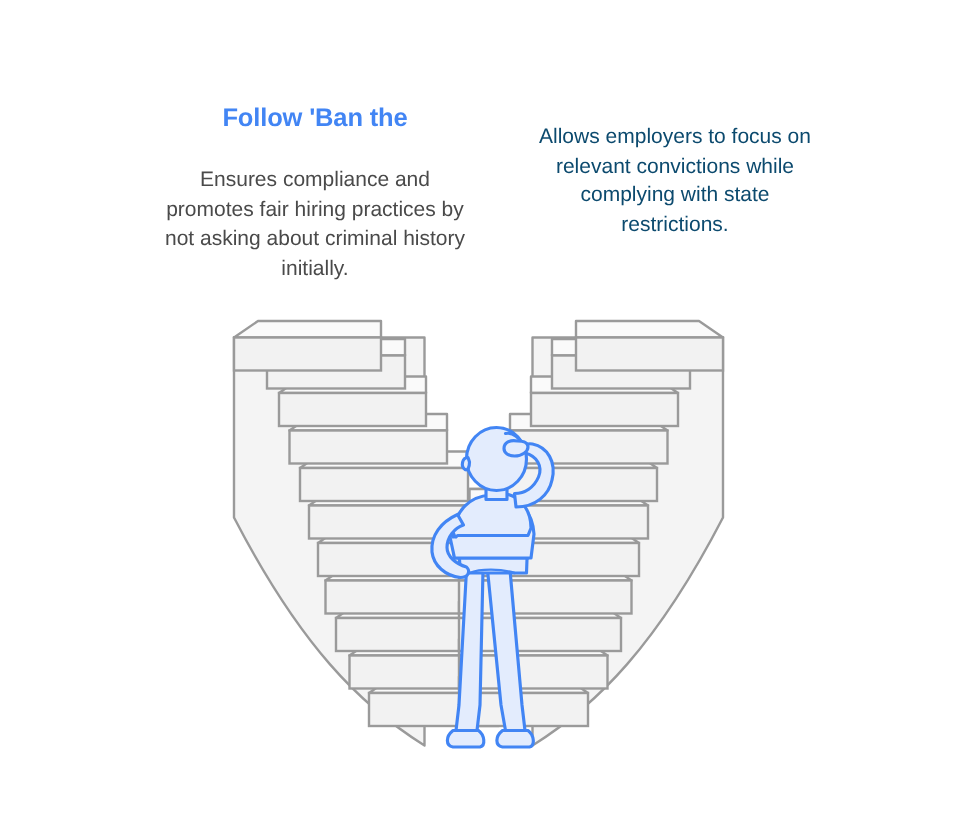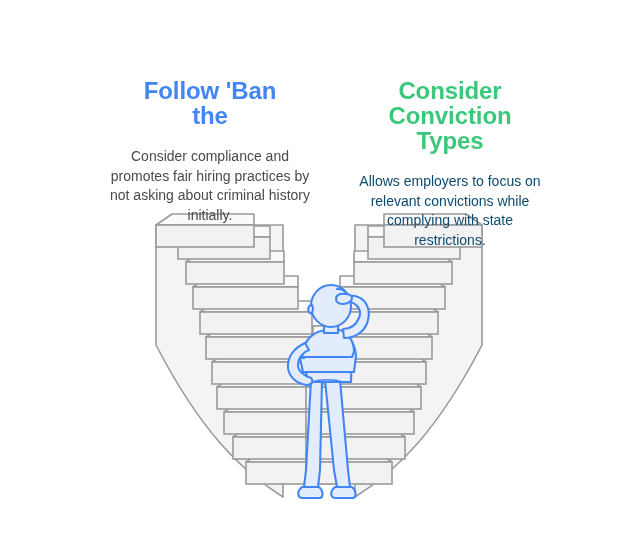--- a/index.html
+++ b/index.html
@@ -27,22 +27,22 @@
   .col {
     position: absolute;
     top: 62px;
     width: 200px;
     text-align: center;
   }
   .col-left  { left: 110px; }
   .col-right { left: 350px; }
 
   .col h2 {
-    margin: 16px;
-    font-size: 24px;
+    margin: 4px;
+    font-size: 17px;
     line-height: 25px;
     font-weight: bold;
     letter-spacing: -0.1px;
     font-family: "Liberation Sans", sans-serif;
   }
   .col-left h2  { color: #4285F4; }
   .col-right h2 { color: #3CC87B; }
 
   .col p {
     margin: 19px 0 0 0;
@@ -249,21 +249,20 @@
                  C348,304 352,301 352,298
                  C352,295 349,294 345,294 Z"></path>
 
         <path fill="none" stroke-width="1.6" d="M313,382 C320,379 334,379 343,382"></path>
       </g>
     </svg>
   </div>
 
   <div class="col col-left">
     <h2 style="color: rgb(66, 133, 244);"><span>Follow 'Ban the</span><br></h2>
-    <p style="color: rgb(74, 74, 74);">Consider compliance and promotes fair hiring practices by not asking about criminal history initially.</p>
+    <p style="color: rgb(74, 74, 74);">Ensures compliance and promotes fair hiring practices by not asking about criminal history initially.</p>
   </div>
 
   <div class="col col-right">
-    <h2 style="color: rgb(60, 200, 123);"><span>Consider</span><br><span>Conviction Types</span></h2>
     <p style="color: #0c4a6e;">Allows employers to focus on relevant convictions while complying with state restrictions.</p>
   </div>
 
 </div>
 
 </body></html>

